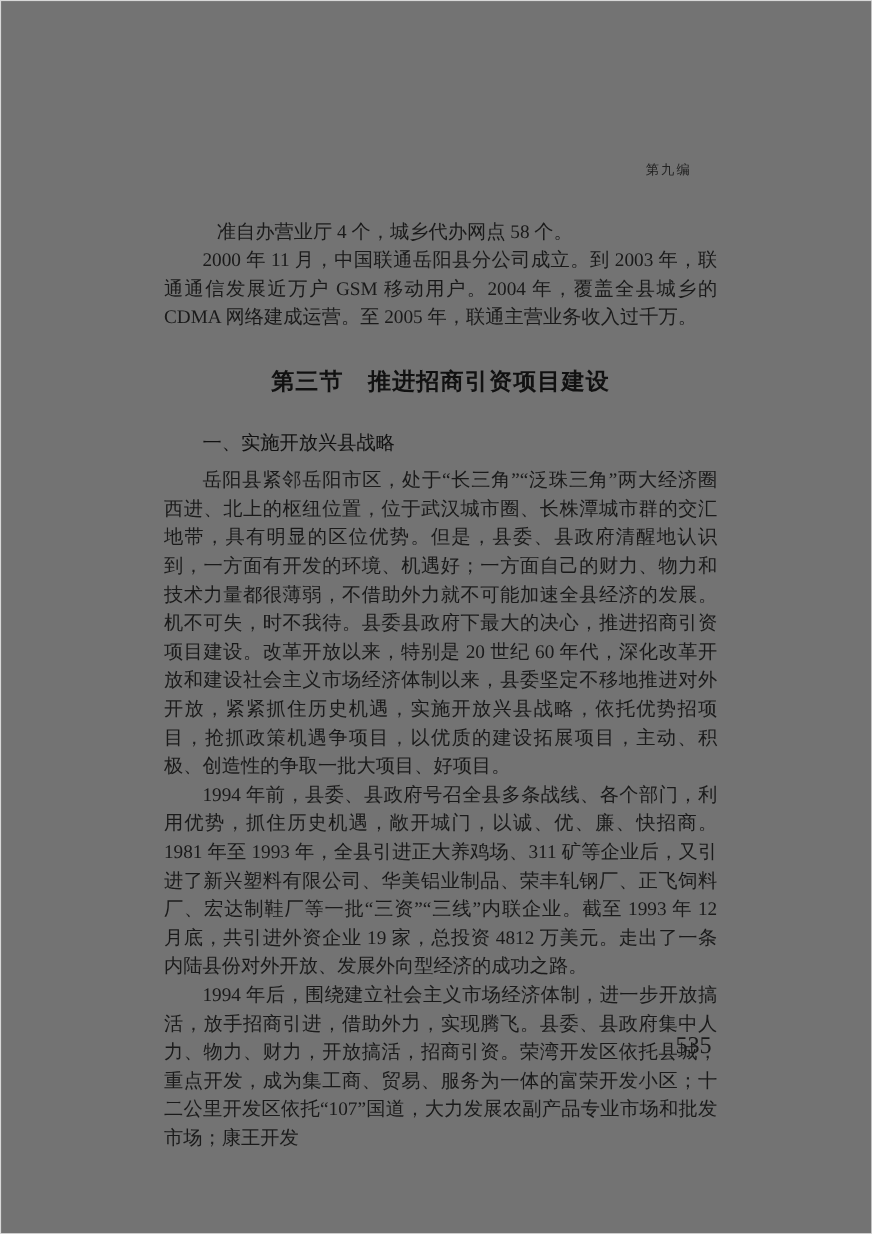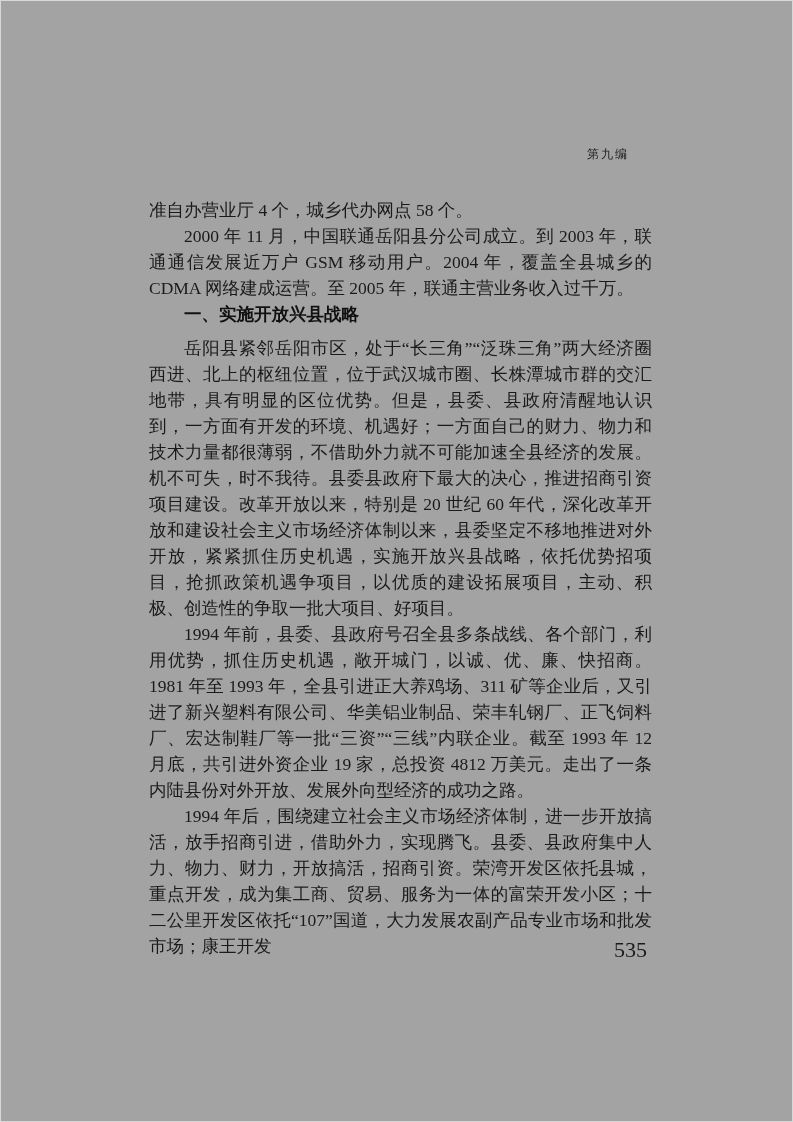--- a/index.html
+++ b/index.html
@@ -4,21 +4,21 @@
 <style>
   html, body {
     margin: 0;
     padding: 0;
     background: #ffffff;
   }
   .page {
     position: relative;
     width: 793px;
     height: 1122px;
-    background: #a3a3a3;
+    background: #737373;
     box-sizing: border-box;
     border: 1px solid #d8d8d8;
     overflow: hidden;
     font-family: "Liberation Serif", "DejaVu Serif", serif;
     color: #1a1a1a;
   }
   .running-header {
     position: absolute;
     top: 144px;
     right: 143px;
@@ -43,34 +43,35 @@
   .body-column p {
     margin: 0;
     font-size: 17.5px;
     line-height: 26px;
     text-align: justify;
     text-justify: inter-ideograph;
     text-indent: 2em;
   }
   .body-column p.no-indent {
     text-indent: 0;
+    margin-left: 48px;
   }
   h2.section-title {
     margin: 32px 0 28px 0;
     font-family: "Liberation Sans", "DejaVu Sans", sans-serif;
     font-weight: bold;
     font-size: 21px;
     text-align: center;
     letter-spacing: 1px;
     color: #111;
   }
   h3.subsection-title {
     margin: 0 0 8px 0;
     font-family: "Liberation Sans", "DejaVu Sans", sans-serif;
-    font-weight: bold;
+    font-weight: normal;
     font-size: 17.5px;
     line-height: 26px;
     text-indent: 2em;
     color: #111;
   }
   .page-number {
     position: absolute;
     top: 936px;
     right: 145px;
     font-size: 22px;
@@ -85,20 +86,21 @@
   <div class="running-header">
     <div class="part-label">第九编</div>
   </div>
 
   <div class="body-column">
 
     <p class="no-indent">准自办营业厅 4 个，城乡代办网点 58 个。</p>
 
     <p>2000 年 11 月，中国联通岳阳县分公司成立。到 2003 年，联通通信发展近万户 GSM 移动用户。2004 年，覆盖全县城乡的 CDMA 网络建成运营。至 2005 年，联通主营业务收入过千万。</p>
 
+    <h2 class="section-title">第三节　推进招商引资项目建设</h2>
 
     <h3 class="subsection-title">一、实施开放兴县战略</h3>
 
     <p>岳阳县紧邻岳阳市区，处于“长三角”“泛珠三角”两大经济圈西进、北上的枢纽位置，位于武汉城市圈、长株潭城市群的交汇地带，具有明显的区位优势。但是，县委、县政府清醒地认识到，一方面有开发的环境、机遇好；一方面自己的财力、物力和技术力量都很薄弱，不借助外力就不可能加速全县经济的发展。机不可失，时不我待。县委县政府下最大的决心，推进招商引资项目建设。改革开放以来，特别是 20 世纪 60 年代，深化改革开放和建设社会主义市场经济体制以来，县委坚定不移地推进对外开放，紧紧抓住历史机遇，实施开放兴县战略，依托优势招项目，抢抓政策机遇争项目，以优质的建设拓展项目，主动、积极、创造性的争取一批大项目、好项目。</p>
 
     <p>1994 年前，县委、县政府号召全县多条战线、各个部门，利用优势，抓住历史机遇，敞开城门，以诚、优、廉、快招商。1981 年至 1993 年，全县引进正大养鸡场、311 矿等企业后，又引进了新兴塑料有限公司、华美铝业制品、荣丰轧钢厂、正飞饲料厂、宏达制鞋厂等一批“三资”“三线”内联企业。截至 1993 年 12 月底，共引进外资企业 19 家，总投资 4812 万美元。走出了一条内陆县份对外开放、发展外向型经济的成功之路。</p>
 
     <p>1994 年后，围绕建立社会主义市场经济体制，进一步开放搞活，放手招商引进，借助外力，实现腾飞。县委、县政府集中人力、物力、财力，开放搞活，招商引资。荣湾开发区依托县城，重点开发，成为集工商、贸易、服务为一体的富荣开发小区；十二公里开发区依托“107”国道，大力发展农副产品专业市场和批发市场；康王开发</p>
 
   </div>

